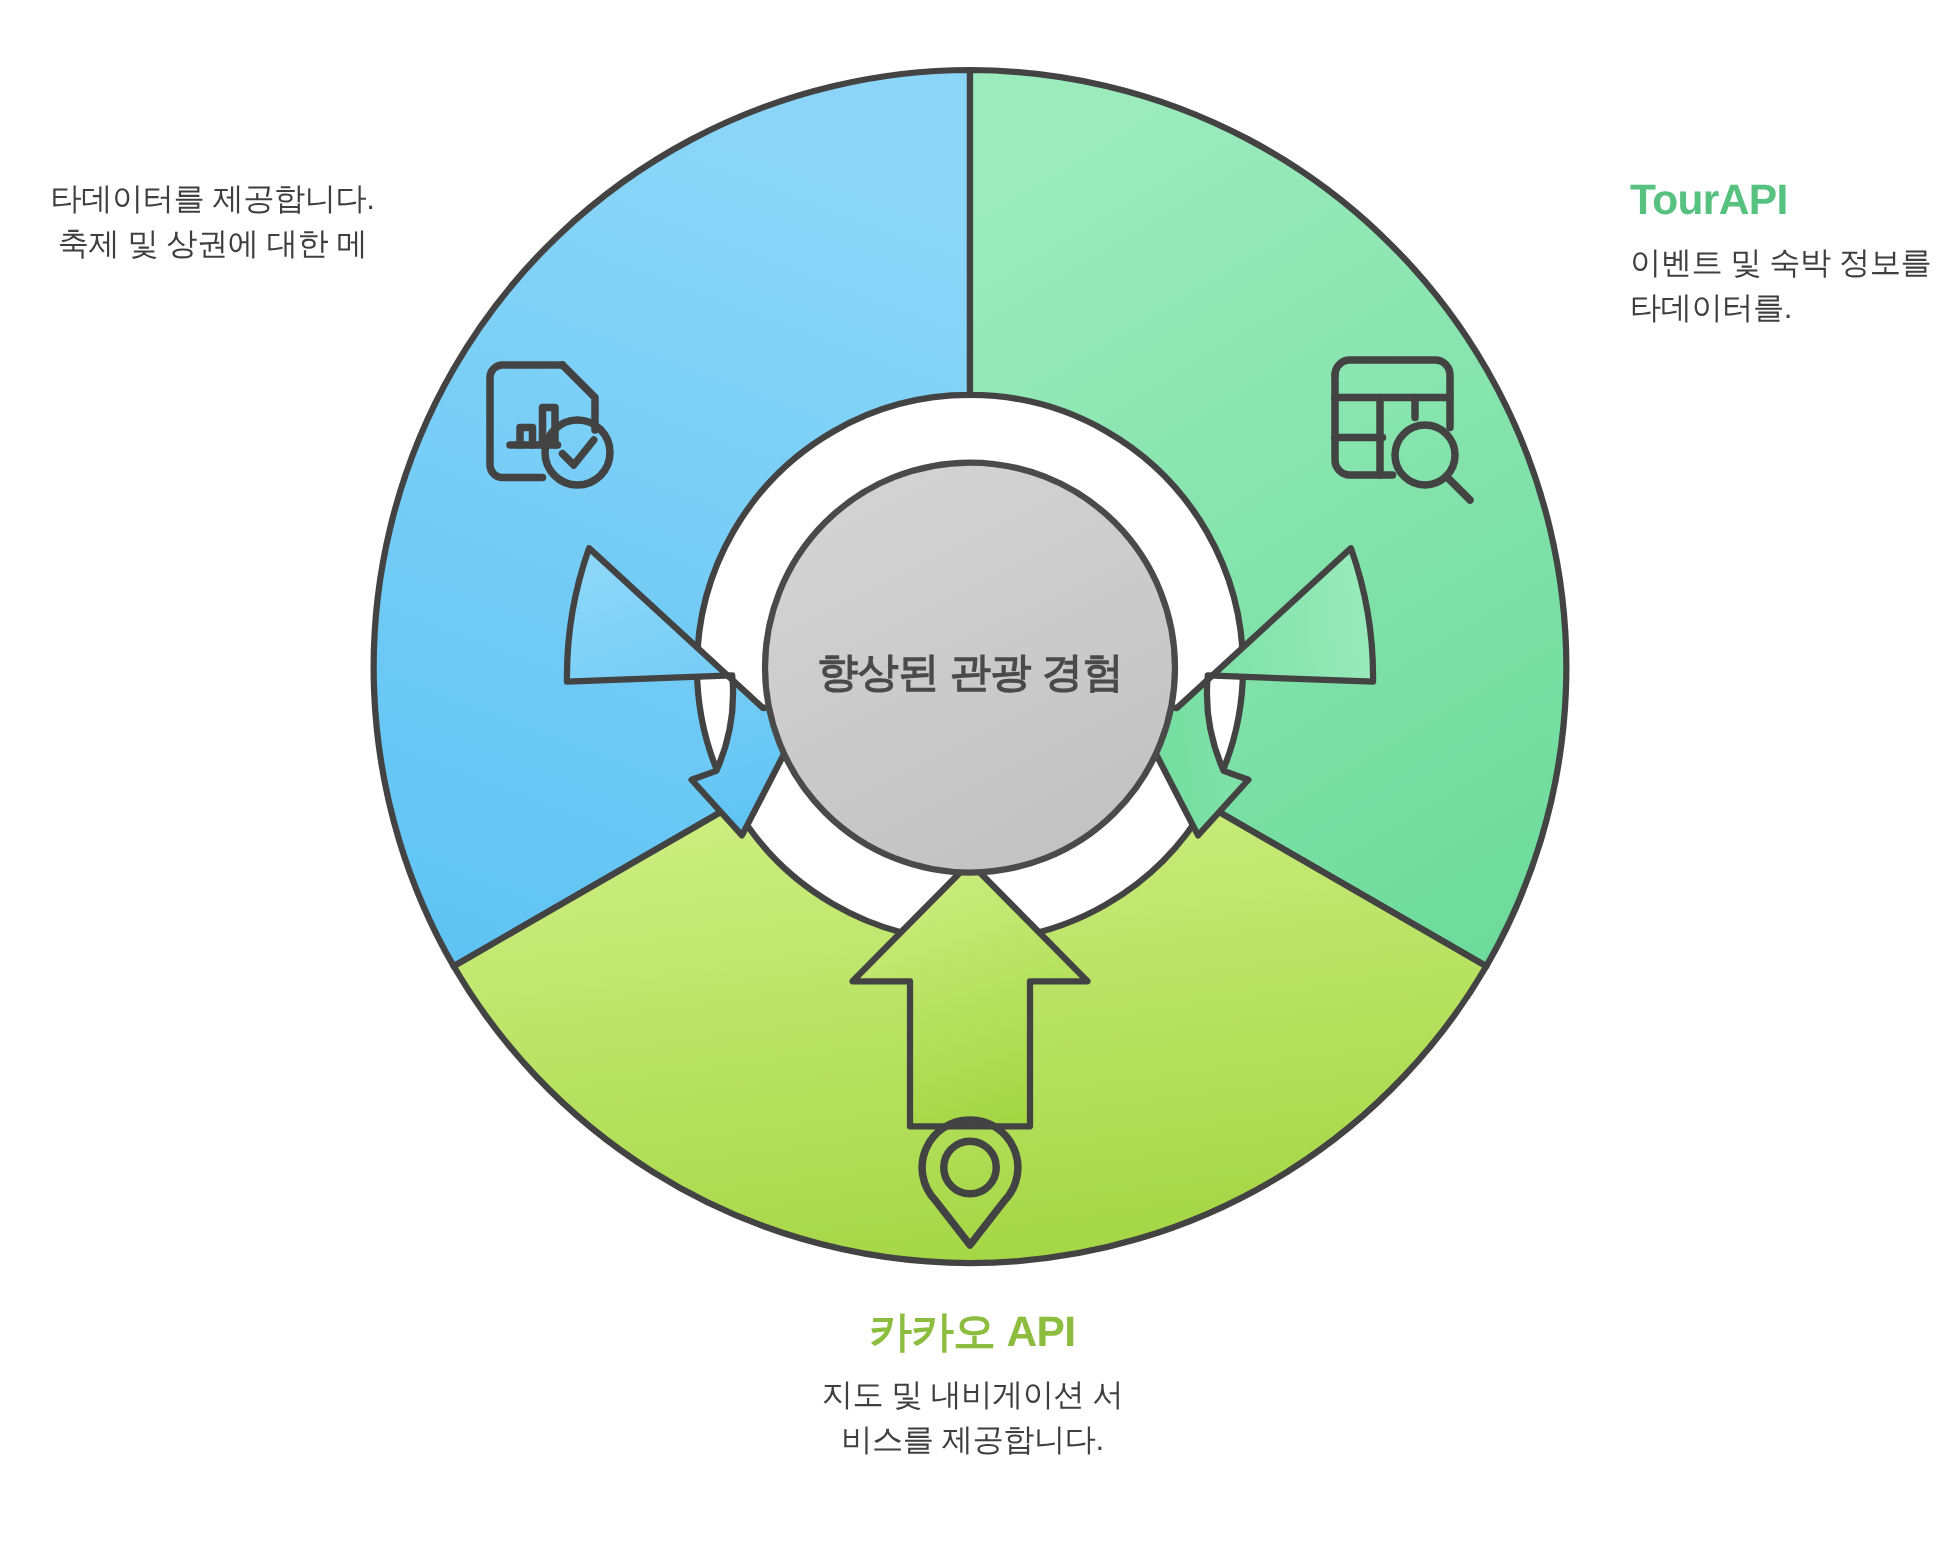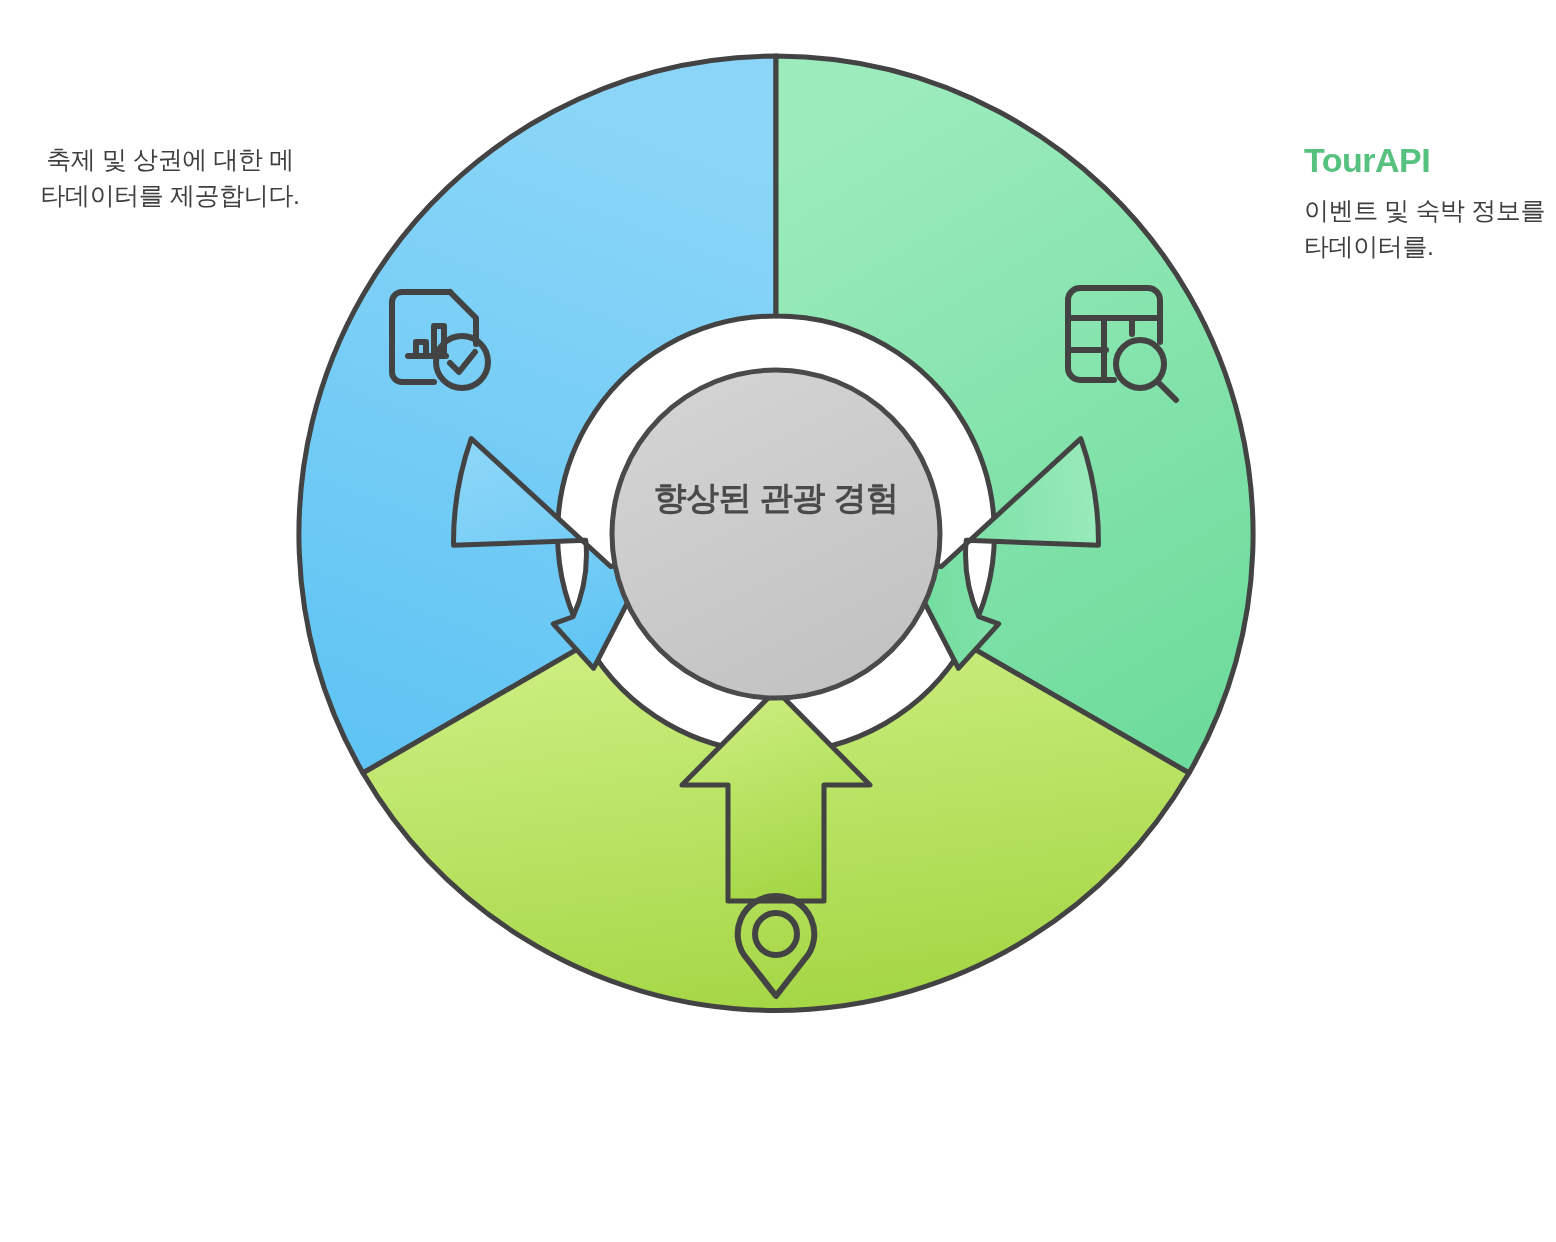--- a/index.html
+++ b/index.html
@@ -70,21 +70,21 @@
   #label-kakao {
     left: 596px;
     top: 1048px;
     width: 364px;
     text-align: center;
   }
 
   .center-text {
     position: absolute;
     left: 576px;
-    top: 476px;
+    top: 516px;
     width: 400px;
     text-align: center;
     font-size: 33px;
     font-weight: bold;
     color: #4a4a4a;
     letter-spacing: -0.5px;
   }
 </style>
 </head>
 <body>
@@ -198,27 +198,34 @@
     <g transform="translate(736 892)" fill="none" stroke="#434343" stroke-width="6" stroke-linecap="round" stroke-linejoin="round">
       <path d="M 40 4 A 38 38 0 0 1 68 68 L 40 104 L 12 68 A 38 38 0 0 1 40 4 Z"></path>
       <circle cx="40" cy="42" r="21"></circle>
     </g>
   </svg>
 
   <div class="center-text">향상된 관광 경험</div>
 
   <div class="label-block" id="label-public-data">
     <div class="label-desc">
+      <div>타데이터를 제공합니다.</div>
       <div>축제 및 상권에 대한 메</div>
-      <div>타데이터를 제공합니다.</div>
     </div>
   </div>
 
   <div class="label-block" id="label-tourapi">
     <div class="label-title" style="color:#57C180;">TourAPI</div>
     <div class="label-desc">
       <div>이벤트 및 숙박 정보를</div>
       <div>타데이터를.</div>
     </div>
   </div>
 
+  <div class="label-block" id="label-kakao">
+    <div class="label-title" style="color:#8CBD3F;">카카오 API</div>
+    <div class="label-desc">
+      <div>지도 및 내비게이션 서</div>
+      <div>비스를 제공합니다.</div>
+    </div>
+  </div>
 
 </div>
 
 </body></html>

